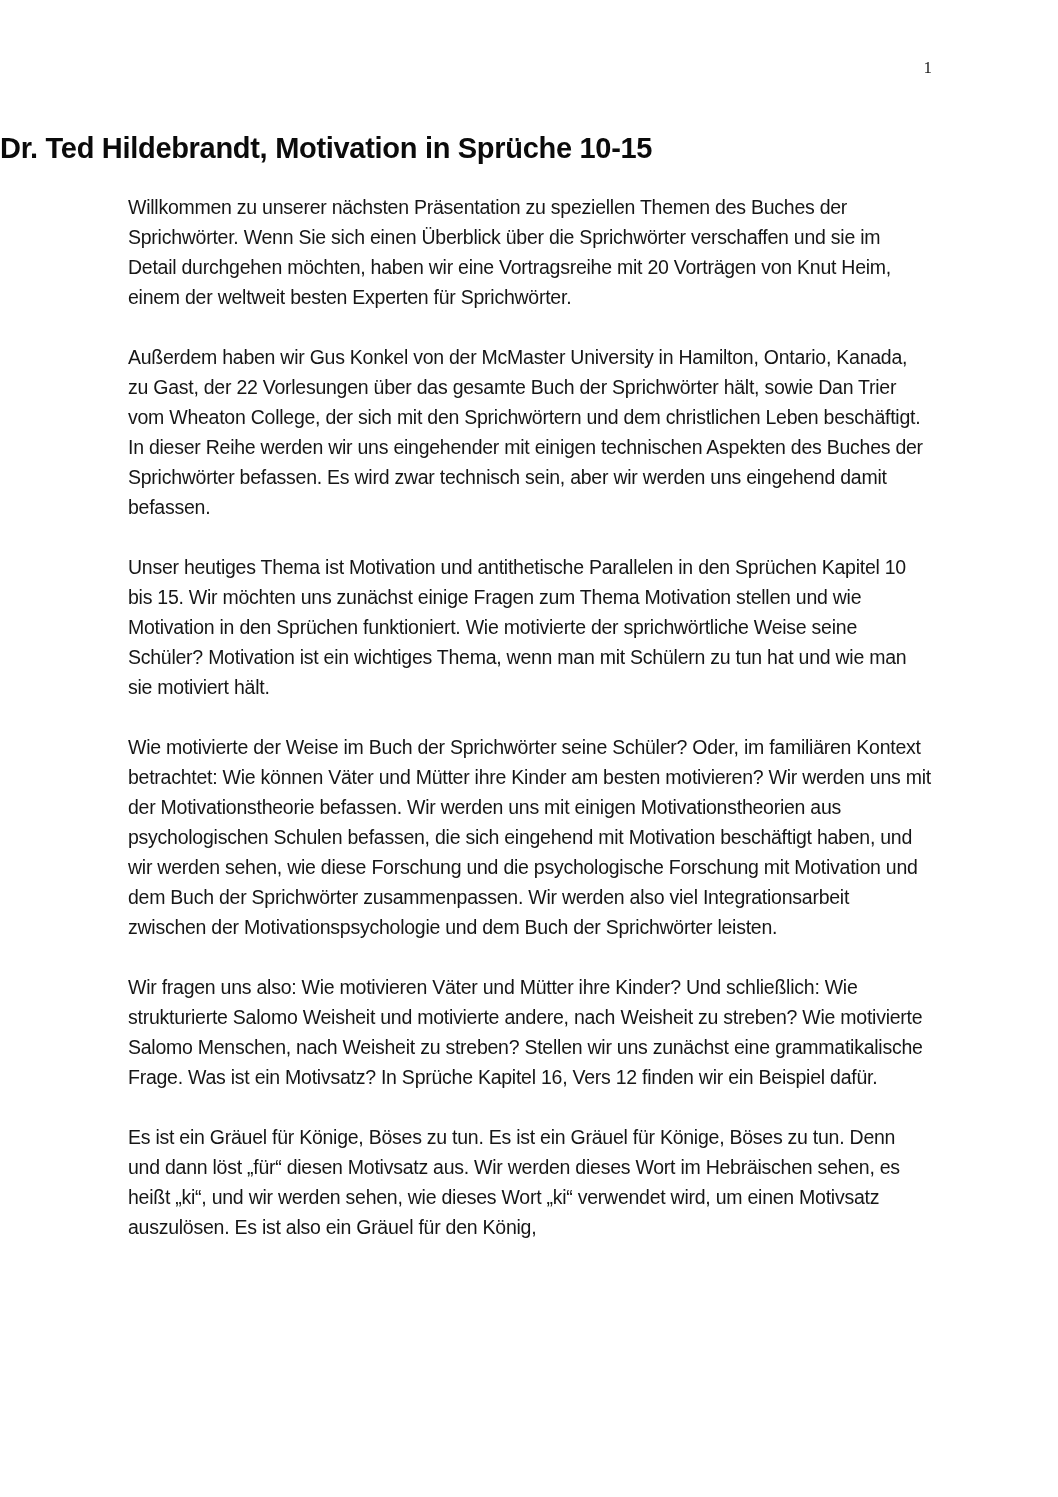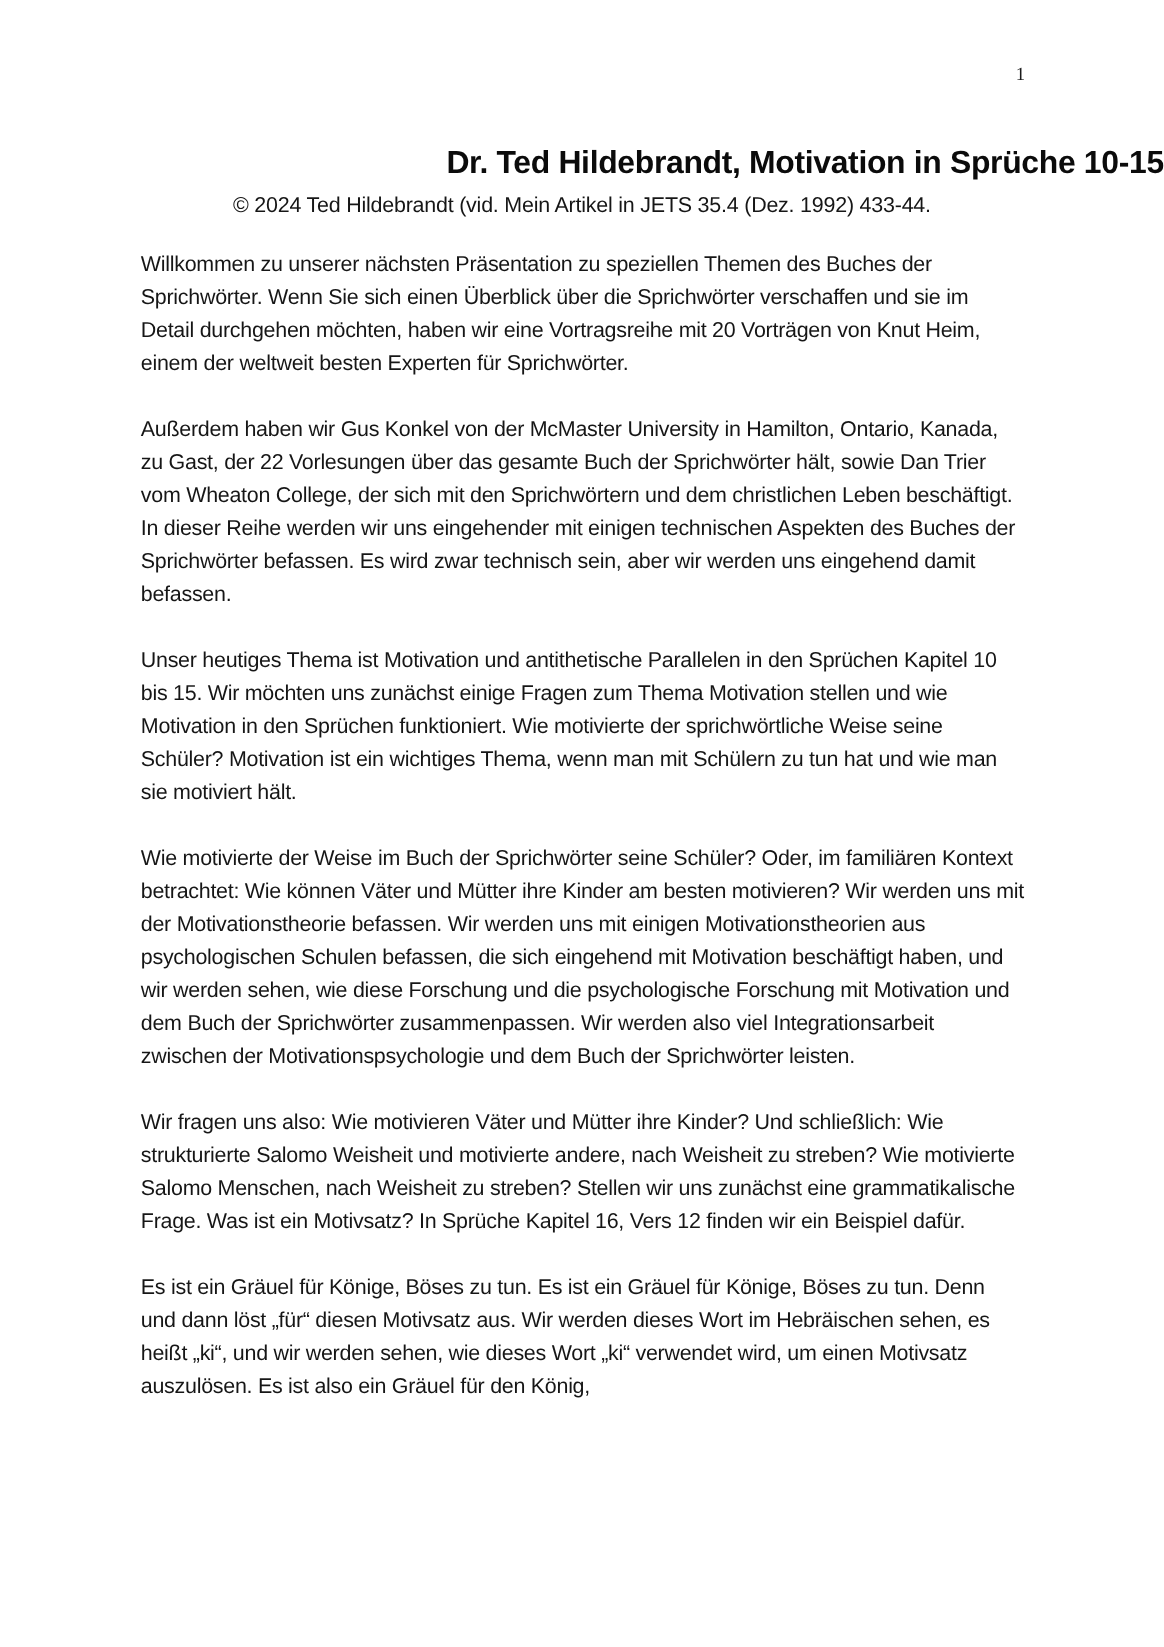--- a/index.html
+++ b/index.html
@@ -21,21 +21,21 @@
     position: absolute;
     top: 58px;
     right: 126px;
     font-family: "Liberation Serif", serif;
     font-size: 17px;
     color: #1a1a1a;
   }
   .doc-title {
     margin: 0;
     padding-top: 130px;
-    text-align: right;
+    text-align: left;
     font-size: 29px;
     line-height: 36px;
     font-weight: bold;
     letter-spacing: -0.3px;
     color: #0b0b0b;
   }
   .doc-subtitle {
     margin-top: 9px;
     text-align: center;
     font-size: 19.5px;
@@ -55,21 +55,20 @@
   }
 </style>
 </head>
 <body>
 
 <div class="page">
   <div class="page-number">1</div>
 
   <h1 class="doc-title">Dr. Ted Hildebrandt, Motivation in Sprüche 10-15</h1>
 
-  <div class="doc-subtitle">© 2024 Ted Hildebrandt (vid. Mein Artikel in JETS 35.4 (Dez. 1992) 433-44.</div>
 
   <div class="doc-body">
     <p>Willkommen zu unserer nächsten Präsentation zu speziellen Themen des Buches der Sprichwörter. Wenn Sie sich einen Überblick über die Sprichwörter verschaffen und sie im Detail durchgehen möchten, haben wir eine Vortragsreihe mit 20 Vorträgen von Knut Heim, einem der weltweit besten Experten für Sprichwörter.</p>
     <p>Außerdem haben wir Gus Konkel von der McMaster University in Hamilton, Ontario, Kanada, zu Gast, der 22 Vorlesungen über das gesamte Buch der Sprichwörter hält, sowie Dan Trier vom Wheaton College, der sich mit den Sprichwörtern und dem christlichen Leben beschäftigt. In dieser Reihe werden wir uns eingehender mit einigen technischen Aspekten des Buches der Sprichwörter befassen. Es wird zwar technisch sein, aber wir werden uns eingehend damit befassen.</p>
     <p>Unser heutiges Thema ist Motivation und antithetische Parallelen in den Sprüchen Kapitel 10 bis 15. Wir möchten uns zunächst einige Fragen zum Thema Motivation stellen und wie Motivation in den Sprüchen funktioniert. Wie motivierte der sprichwörtliche Weise seine Schüler? Motivation ist ein wichtiges Thema, wenn man mit Schülern zu tun hat und wie man sie motiviert hält.</p>
     <p>Wie motivierte der Weise im Buch der Sprichwörter seine Schüler? Oder, im familiären Kontext betrachtet: Wie können Väter und Mütter ihre Kinder am besten motivieren? Wir werden uns mit der Motivationstheorie befassen. Wir werden uns mit einigen Motivationstheorien aus psychologischen Schulen befassen, die sich eingehend mit Motivation beschäftigt haben, und wir werden sehen, wie diese Forschung und die psychologische Forschung mit Motivation und dem Buch der Sprichwörter zusammenpassen. Wir werden also viel Integrationsarbeit zwischen der Motivationspsychologie und dem Buch der Sprichwörter leisten.</p>
     <p>Wir fragen uns also: Wie motivieren Väter und Mütter ihre Kinder? Und schließlich: Wie strukturierte Salomo Weisheit und motivierte andere, nach Weisheit zu streben? Wie motivierte Salomo Menschen, nach Weisheit zu streben? Stellen wir uns zunächst eine grammatikalische Frage. Was ist ein Motivsatz? In Sprüche Kapitel 16, Vers 12 finden wir ein Beispiel dafür.</p>
     <p>Es ist ein Gräuel für Könige, Böses zu tun. Es ist ein Gräuel für Könige, Böses zu tun. Denn und dann löst „für“ diesen Motivsatz aus. Wir werden dieses Wort im Hebräischen sehen, es heißt „ki“, und wir werden sehen, wie dieses Wort „ki“ verwendet wird, um einen Motivsatz auszulösen. Es ist also ein Gräuel für den König,</p>
   </div>
 </div>

